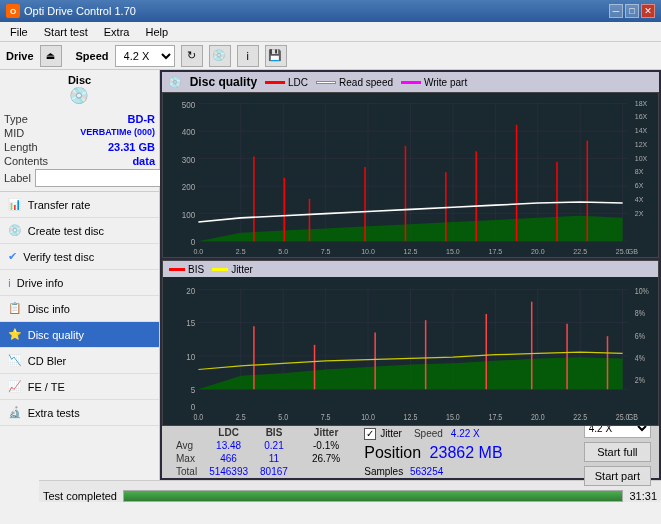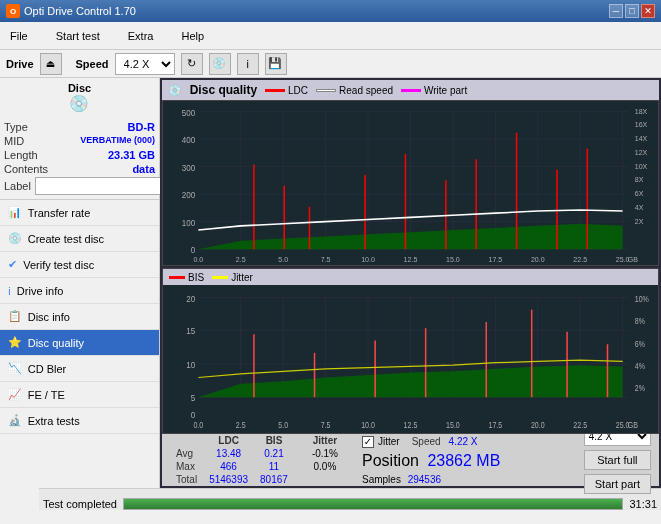--- a/index.html
+++ b/index.html
@@ -18,26 +18,26 @@
     }
     .title-bar-left { display: flex; align-items: center; gap: 4px; }
     .title-bar-icon { width: 14px; height: 14px; background: #ff6600; border-radius: 2px; display: flex; align-items: center; justify-content: center; font-size: 8px; color: white; font-weight: bold; }
     .title-bar-buttons { display: flex; gap: 2px; }
     .tb-btn { width: 14px; height: 14px; border: 1px solid rgba(255,255,255,0.4); background: rgba(255,255,255,0.2); color: white; font-size: 9px; display: flex; align-items: center; justify-content: center; cursor: pointer; }
     .tb-btn.close { background: #c0392b; }
 
     
     .menu-bar {
       background: #f0f0f0;
-      height: 28px;
+      height: 20px;
       display: flex;
       align-items: center;
       padding: 0 4px;
       border-bottom: 1px solid #ccc;
-      gap: 16px;
+      gap: 4px;
     }
     .menu-item { padding: 2px 6px; cursor: pointer; font-size: 11px; }
 
     
     .drive-bar {
       background: #f0f0f0;
       height: 28px;
       display: flex;
       align-items: center;
       padding: 0 6px;
@@ -532,21 +532,21 @@
           <td class="stats-blue" style="text-align:center;">13.48</td>
           <td class="stats-blue" style="text-align:center;">0.21</td>
           <td></td>
           <td class="stats-neg" style="text-align:center;">-0.1%</td>
         </tr>
         <tr>
           <td style="color:#333;">Max</td>
           <td class="stats-blue" style="text-align:center;">466</td>
           <td class="stats-blue" style="text-align:center;">11</td>
           <td></td>
-          <td class="stats-neg" style="text-align:center;">0.0%</td>
+          <td class="stats-neg" style="text-align:center;">26.7%</td>
         </tr>
         <tr>
           <td style="color:#333;">Total</td>
           <td class="stats-blue" style="text-align:center;">5146393</td>
           <td class="stats-blue" style="text-align:center;">80167</td>
         </tr>
       </tbody>
         </table>
 
       <div style="display:flex;flex-direction:column;gap:4px;margin-left:6px;">
@@ -555,21 +555,21 @@
           <span>Jitter</span>
           <span style="margin-left:8px;color:#333;">Speed</span>
           <span class="speed-value" style="margin-left:4px;">4.22 X</span>
         </div>
         <div style="font-size:16px;">
           <span>Position</span>
           <span style="margin-left:4px;color:#0000ff;">23862 MB</span>
         </div>
         <div style="font-size:10px;">
           <span>Samples</span>
-          <span style="margin-left:4px;color:#0000ff;">294536</span>
+          <span style="margin-left:4px;color:#0000ff;">563254</span>
         </div>
       </div>
 
       <div style="display:flex;flex-direction:column;gap:4px;margin-left:auto;">
         <select class="speed-dropdown">
           <option>4.2 X</option>
         </select>
         <button class="action-btn">Start full</button>
         <button class="action-btn">Start part</button>
       </div>

